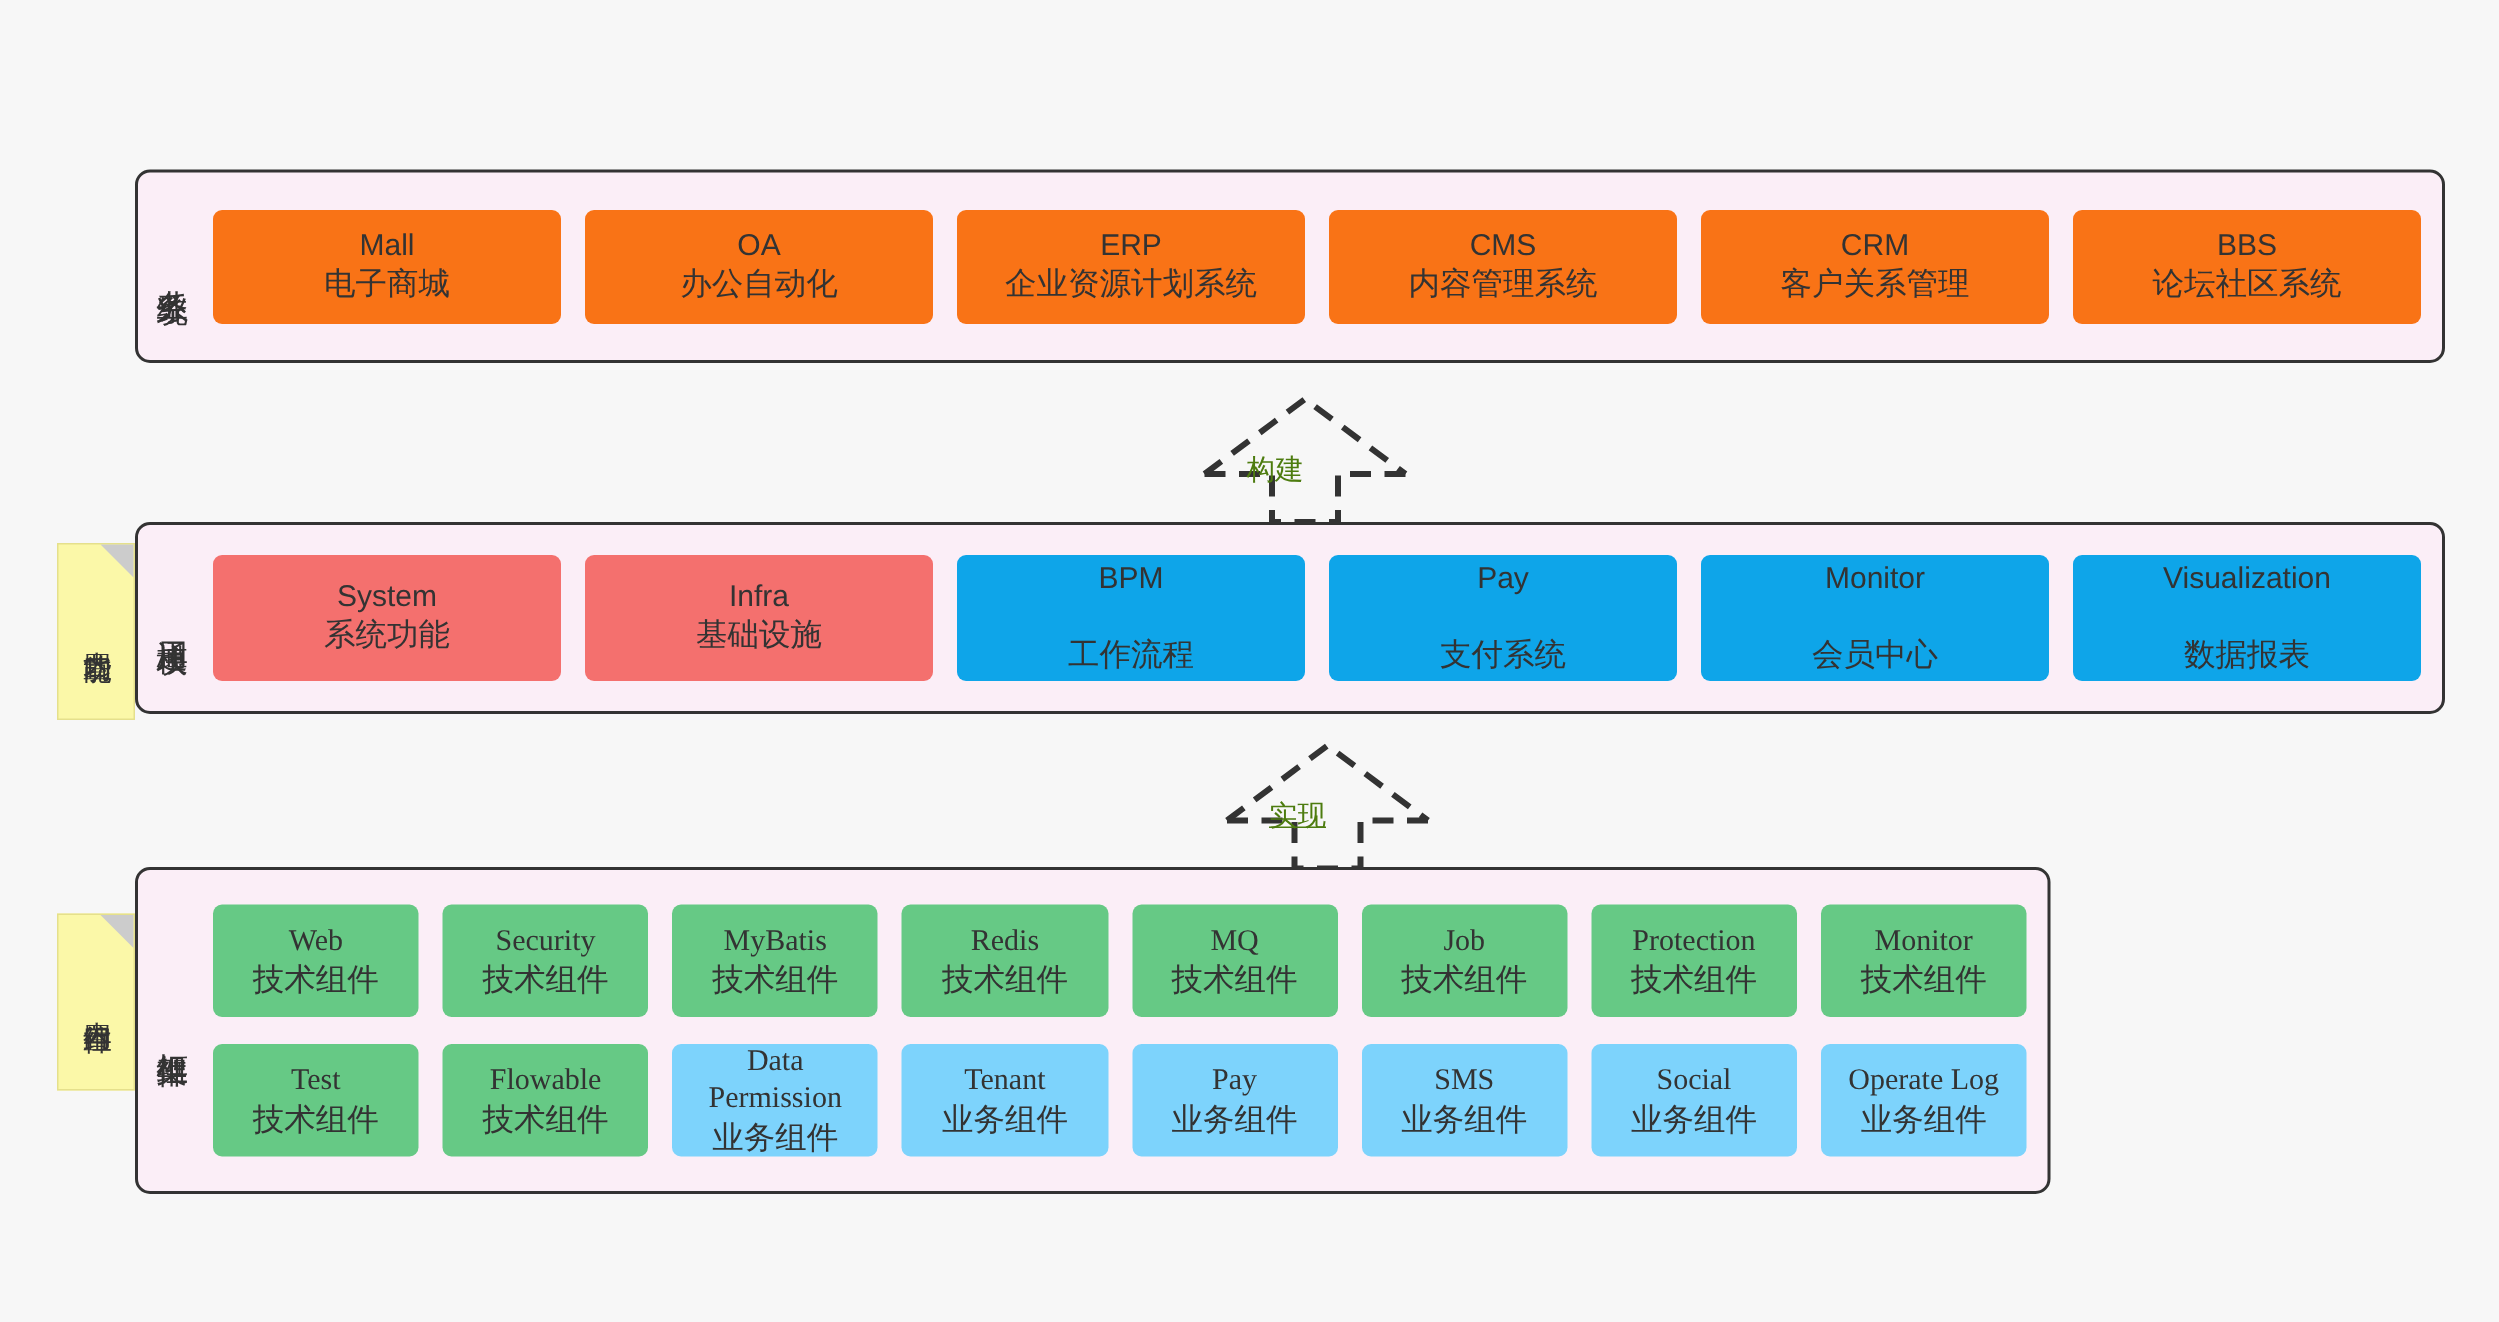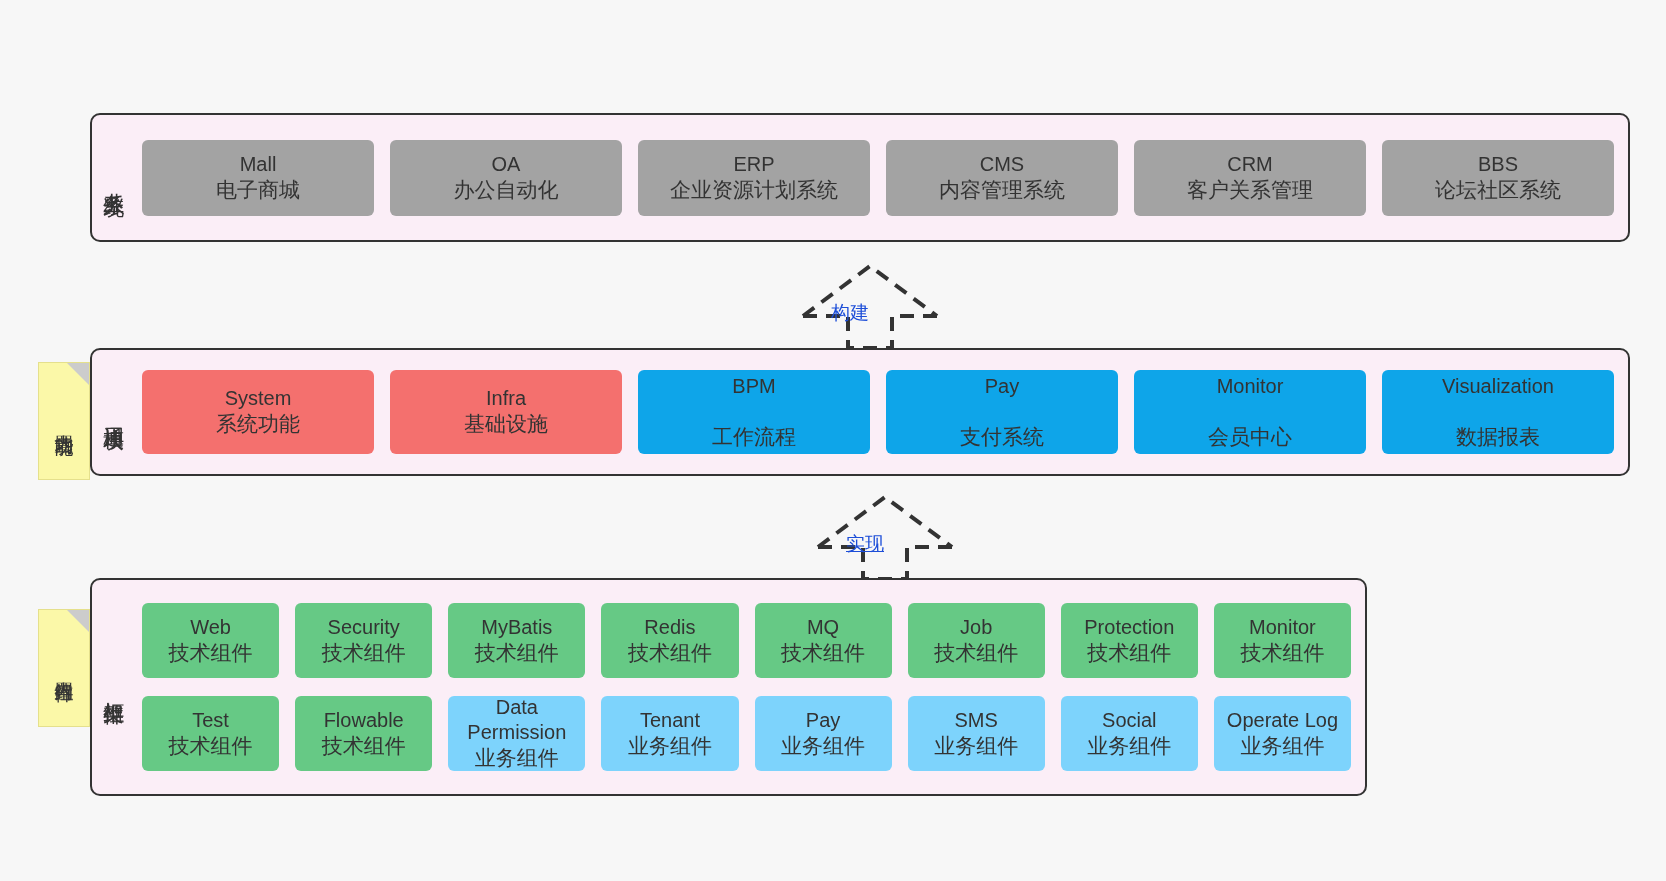--- a/index.html
+++ b/index.html
@@ -73,21 +73,21 @@
     padding: 4px 6px;
     color: #333333;
   }
   .node .n-title {
     font-size: 20px;
     white-space: normal;
   }
   .node .n-sub {
     font-size: 21px;
   }
-  .blue   { background: #a3a3a3; }
+  .blue   { background: #f97316; }
   .red    { background: #f4706e; }
   .pink   { background: #0ea5e9; justify-content: space-between; }
   .green  { background: #66c985; }
   .mint   { background: #7dd3fc; }
 
   .h-biz   { height: 76px; }
   .h-mod   { height: 84px; }
   .h-comp  { height: 75px; }
 
   
@@ -122,21 +122,21 @@
   }
 
   
   .arrow {
     position: absolute;
   }
   .arrow svg { display: block; }
   .arrow-label {
     position: absolute;
     font-size: 19px;
-    color: #1d4ed8;
+    color: #4d7c0f;
     white-space: nowrap;
     user-select: none;
     background: transparent;
   }
 </style>
 </head>
 <body>
 
 <div id="canvas">
 
@@ -225,21 +225,21 @@
       <polyline points="8,58 53,58 53,90 97,90 97,58 142,58" fill="none" stroke="#333333" stroke-width="4" stroke-dasharray="14,9" stroke-linecap="butt"></polyline>
     </svg>
     <div class="arrow-label" style="left:36px; top:42px;text-decoration:underline;">实现</div>
   </div>
 
   <div class="note" style="left:38px; top:609px; height:118px;">
     <span class="fold"></span>
     <span class="note-text">内置组件</span>
   </div>
 
-  <div class="layer" id="layer-framework" style="left:90px; top:578px; width:1277px; height:218px;">
+  <div class="layer" id="layer-framework" style="left:90px; top:578px; width:1277px; height:218px;font-family:Liberation Serif, serif;">
     <div class="layer-title">框架组件</div>
     <div class="layer-body">
 
       <div class="row">
         <div class="node green h-comp">
           <div class="n-title">Web</div>
           <div class="n-sub">技术组件</div>
         </div>
         <div class="node green h-comp">
           <div class="n-title">Security</div>

